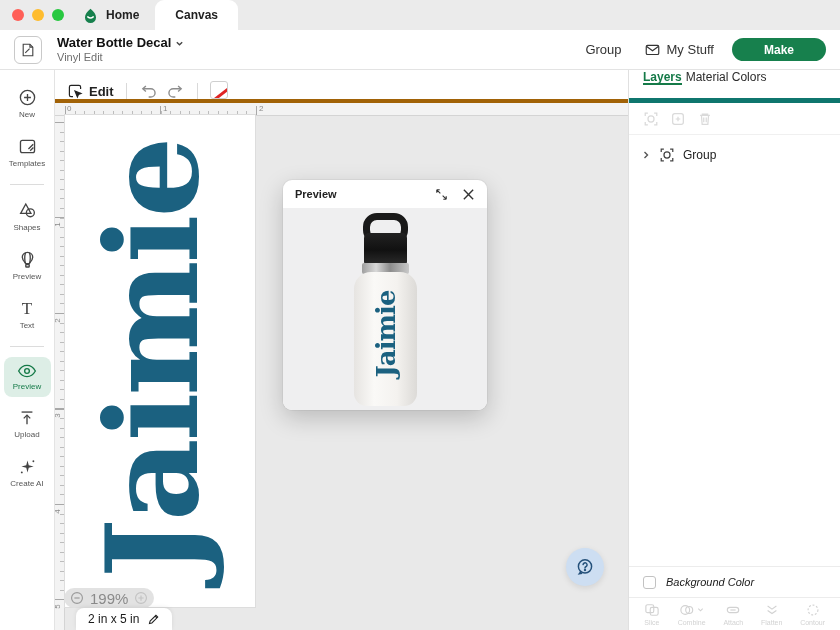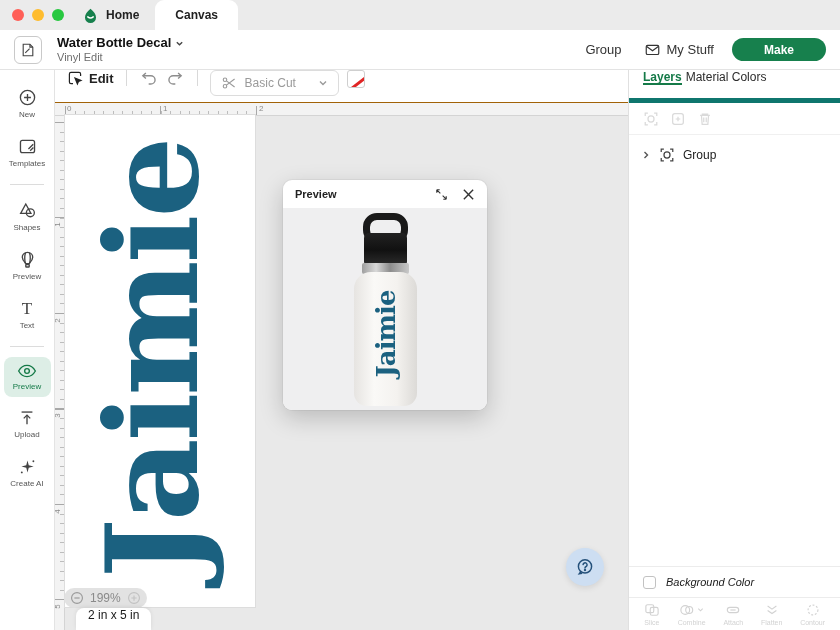--- a/index.html
+++ b/index.html
@@ -31,21 +31,21 @@
   .sidebar { width:55px; background:#fff; border-right:1px solid #e3e3e3; display:flex; flex-direction:column; align-items:center; padding-top:12px; }
   .side-item { width:47px; display:flex; flex-direction:column; align-items:center; gap:3px; padding:6px 0; margin-bottom:6px; color:#444; border-radius:8px; }
   .side-item .lbl { font-size:8px; color:#555; text-align:center; }
   .side-item.active { background:#ddeee6; }
   .side-item.active .lbl { color:#157a48; }
   .side-div { width:34px; border-top:1px solid #dcdcdc; margin:4px 0 10px; }
 
   .center-col { flex:1; display:flex; flex-direction:column; min-width:0; }
 
   
-  .toolbar { height:33px; background:#fff; border-bottom:1px solid #a16207; display:flex; align-items:flex-start; padding:0 12px; gap:8px; }
+  .toolbar { height:33px; background:#fff; border-bottom:4px solid #a16207; display:flex; align-items:flex-end; padding:0 12px; gap:8px; }
   .tb-edit { display:flex; align-items:center; gap:6px; font-size:13px; font-weight:bold; color:#222; }
   .tb-sep { width:1px; height:16px; background:#d9d9d9; margin:0 4px; }
   .tb-icon { color:#8d8d8d; }
   .linetype { display:flex; align-items:center; gap:8px; border:1px solid #dcdcdc; border-radius:6px; height:26px; padding:0 10px; color:#9a9a9a; font-size:12px; min-width:112px; }
   .linetype .chev { margin-left:14px; }
   .swatch { width:18px; height:18px; border:1px solid #cfcfcf; border-radius:3px; background:#fff; position:relative; overflow:hidden; }
   .swatch::after { content:""; position:absolute; left:-3px; bottom:2px; width:26px; height:3px; background:#e02424; transform:rotate(-38deg); }
 
   
   .canvas { position:relative; flex:1; background:#e9e9e9; overflow:hidden; }
@@ -78,23 +78,23 @@
   .bottle-handle { position:absolute; left:80px; top:5px; width:45px; height:31px; border:7px solid #191919; border-radius:14px; }
   .bottle-cap { position:absolute; left:81px; top:25px; width:43px; height:31px; background:linear-gradient(#222,#111 55%,#2a2a2a); border-radius:5px 5px 2px 2px; }
   .bottle-band { position:absolute; left:79px; top:55px; width:47px; height:11px; background:linear-gradient(90deg,#9f9f9f,#d9d9d9 30%,#8c8c8c 60%,#c9c9c9); border-radius:2px; }
   .bottle-body { position:absolute; left:71px; top:64px; width:63px; height:134px; border-radius:17px 17px 13px 13px;
      background:linear-gradient(90deg,#e6e4e1,#faf9f7 32%,#f4f2ef 68%,#dcdad7); }
   .bottle-text { position:absolute; left:48px; top:106px; width:110px; height:40px; transform:rotate(-90deg);
      display:flex; align-items:center; justify-content:center; font-family:"DejaVu Serif", serif; font-weight:bold;
      font-size:26px; letter-spacing:-1px; color:#1b6180; }
 
   .zoom-pill { position:absolute; left:9px; top:485px; height:20px; background:rgba(223,223,223,.92); border-radius:11px;
-     display:flex; align-items:center; gap:6px; padding:0 6px; color:#8a8a8a; font-size:12px; }
+     display:flex; align-items:center; gap:6px; padding:0 6px; color:#8a8a8a; font-size:15px; }
   .size-tab { position:absolute; left:21px; top:505px; height:22px; background:#fff; border-radius:8px 8px 0 0;
-     display:flex; align-items:center; gap:8px; padding:0 12px; font-size:12px; color:#1a1a1a; box-shadow:0 -1px 4px rgba(0,0,0,.08);flex-direction:column; }
+     display:flex; align-items:center; gap:8px; padding:0 12px; font-size:12px; color:#1a1a1a; box-shadow:0 -1px 4px rgba(0,0,0,.08); }
   .help-fab { position:absolute; left:511px; top:445px; width:38px; height:38px; border-radius:50%; background:#cddef2;
      display:flex; align-items:center; justify-content:center; box-shadow:0 2px 6px rgba(0,0,0,.10); }
 
   
   .rpanel { width:212px; background:#fff; border-left:1px solid #e0e0e0; display:flex; flex-direction:column; }
   .rtabs { height:33px; display:flex; align-items:flex-start; border-bottom:5px solid #0f766e; padding-left:14px; gap:4px; }
   .rtab { display:flex; align-items:center; font-size:12px; color:#2b2b2b; position:relative; }
   .rtab.active { color:#157a48; font-weight:bold; }
   .rtab.active::after { content:""; position:absolute; left:0; right:0; bottom:-1px; height:2px; background:#157a48; }
   .layer-actions { height:32px; display:flex; align-items:center; gap:11px; padding-left:14px; border-bottom:1px solid #f0f0f0; color:#dadada; }
@@ -264,35 +264,20 @@
             <path d="M4.6 6.4h9a5 4.8 0 0 1 0 9.6h-2.4"></path>
           </svg>
       </span>
       <span class="tb-icon">
         <svg width="19" height="16" viewBox="0 0 22 18" fill="none" stroke="#8d8d8d" stroke-width="1.6" style="transform:scaleX(-1);">
             <path d="M8 3.2 4.4 6.4 8 9.6"></path>
             <path d="M4.6 6.4h9a5 4.8 0 0 1 0 9.6h-2.4"></path>
           </svg>
       </span>
       <div class="tb-sep"></div>
-      <div class="linetype">
-        <span>
-          <svg width="16" height="16" viewBox="0 0 20 20" fill="none" stroke="#9a9a9a" stroke-width="1.4">
-              <circle cx="5" cy="6" r="2.2"></circle>
-              <circle cx="5" cy="14" r="2.2"></circle>
-              <path d="M6.8 7.4 17 15M6.8 12.6 17 5"></path>
-            </svg>
-        </span>
-        <span>Basic Cut</span>
-        <span class="chev">
-          <svg width="10" height="10" viewBox="0 0 10 10" fill="none" stroke="#9a9a9a" stroke-width="1.4">
-              <path d="M2 3.5 5 6.5 8 3.5"></path>
-            </svg>
-        </span>
-      </div>
       <div class="swatch"></div>
     </div>
 
     <div class="canvas">
 
       <div class="h-ruler">
         <div class="h-ticks-min"></div>
           <div class="h-ticks-maj"></div>
         <span class="h-num" style="left:12px">0</span>
         <span class="h-num" style="left:108px">1</span>

